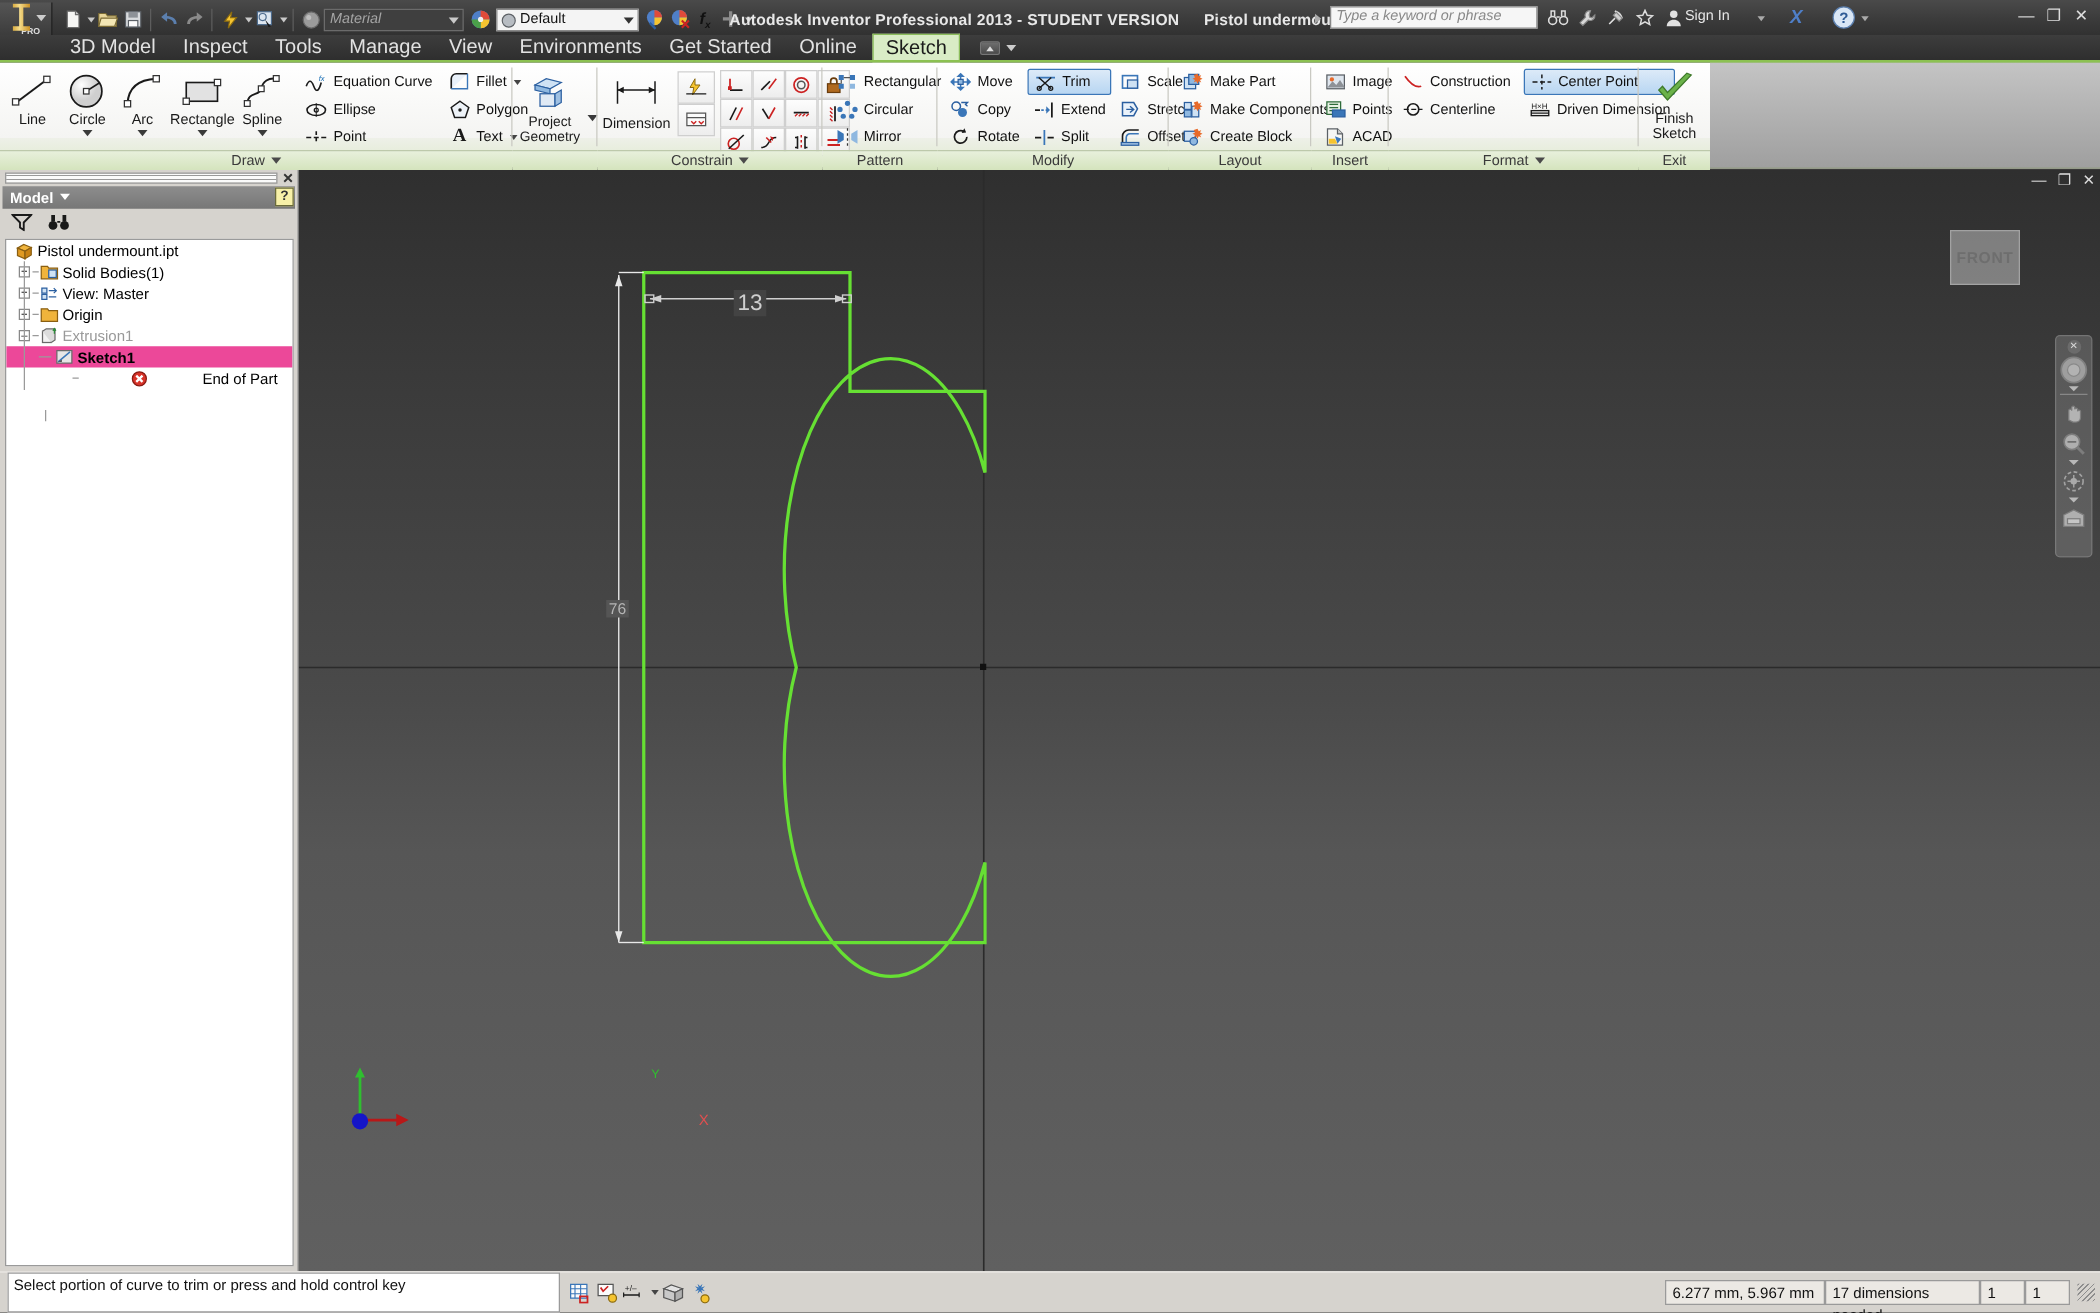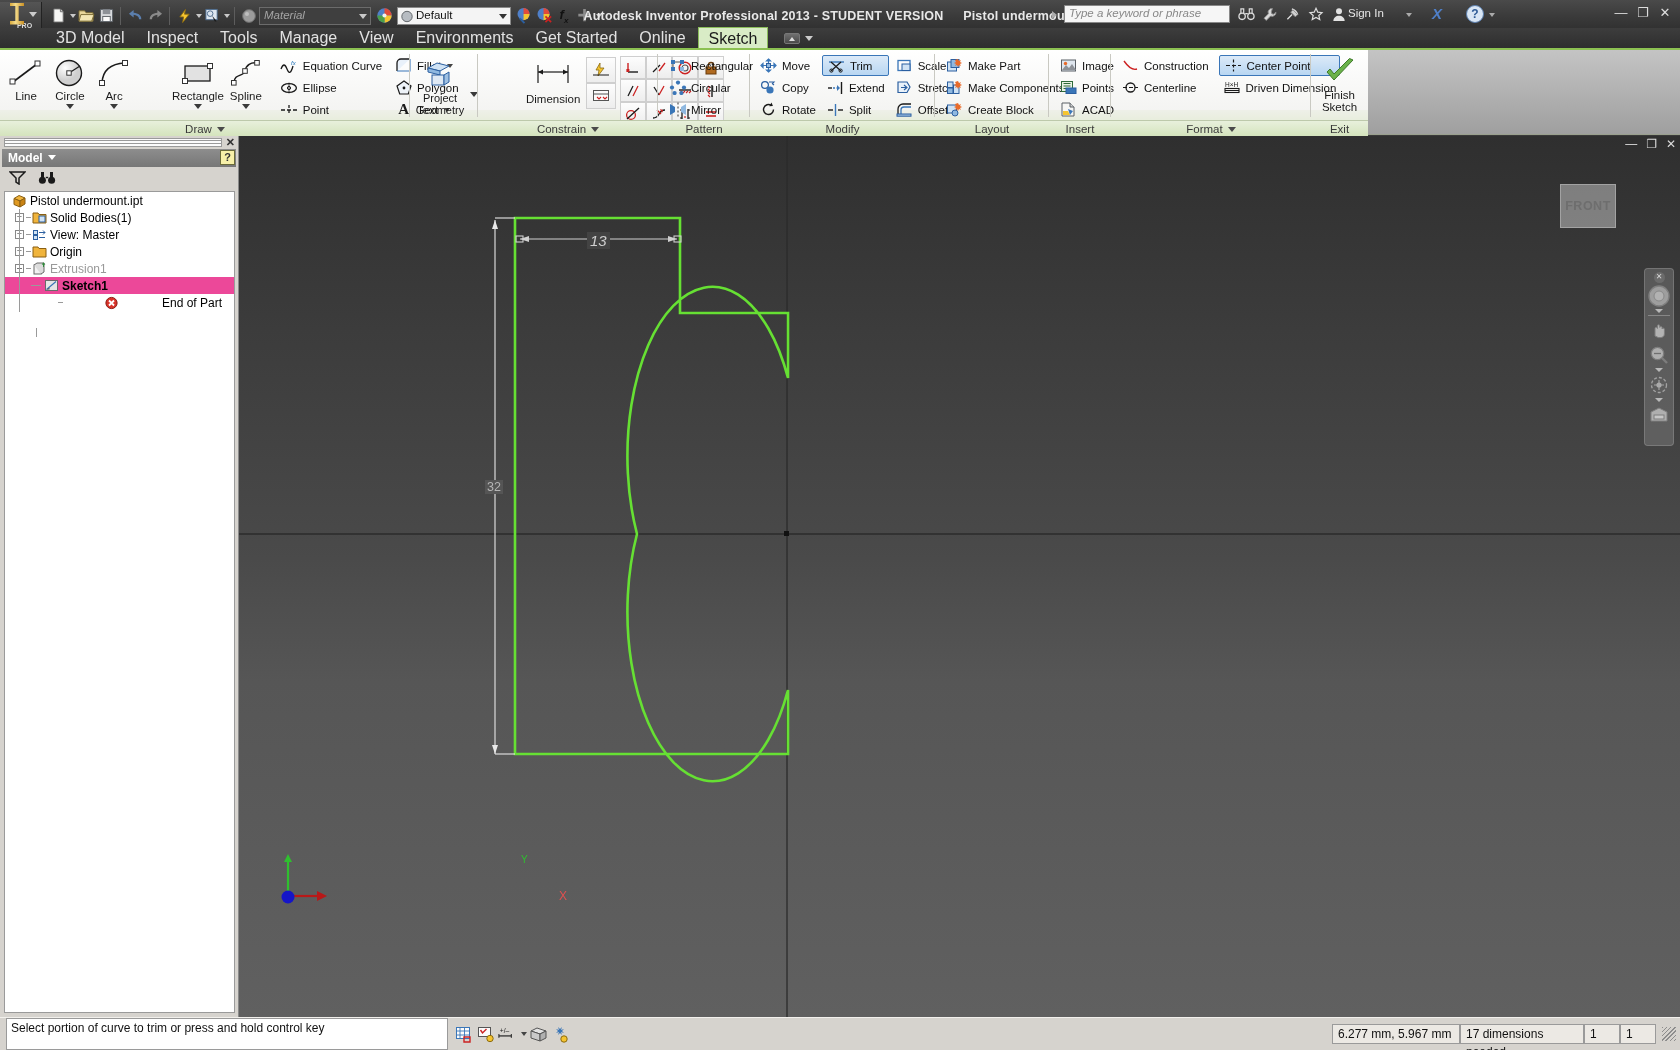--- a/index.html
+++ b/index.html
@@ -390,21 +390,21 @@
         <span class="bglyph">
           <svg width="36" height="30" viewBox="0 0 36 30">
               <path d="M6 25 Q7 6 29 5" stroke="#1a1a1a" stroke-width="1.6" fill="none"></path>
               <rect x="3.5" y="22.5" width="5" height="5" fill="#fff" stroke="#333"></rect>
               <rect x="26.5" y="2.5" width="5" height="5" fill="#fff" stroke="#333"></rect>
             </svg>
         </span>
         <span class="blabel">Arc</span>
         <span class="bcaret"></span>
       </div>
-      <div class="bigbtn" style="width:64px;margin-left:36px;">
+      <div class="bigbtn" style="width:64px;">
         <span class="bglyph">
           <svg width="40" height="28" viewBox="0 0 40 28">
               <rect x="7" y="7" width="25" height="15" fill="#e2e2e2" stroke="#1a1a1a" stroke-width="1.3"></rect>
               <rect x="4.5" y="19.5" width="5" height="5" fill="#fff" stroke="#333"></rect>
               <rect x="29.5" y="4.5" width="5" height="5" fill="#fff" stroke="#333"></rect>
             </svg>
         </span>
         <span class="blabel">Rectangle</span>
         <span class="bcaret"></span>
       </div>
@@ -500,21 +500,21 @@
         <span class="blabel" style="font-size:11px;">Project Geometry</span>
       </div>
       <span style="align-self:center;margin-top:18px;width:0;height:0;border-left:4px solid transparent;border-right:4px solid transparent;border-top:5px solid #3a3a3a;"></span>
     </div>
     <div class="ptitle">
       <span></span>
     </div>
   </div>
 
   <div class="rpanel sep" style="left:478px;width:180px;">
-    <div class="pbody" style="padding-left:4px;margin-left:44px;">
+    <div class="pbody" style="padding-left:4px;">
       <div class="bigbtn" style="width:62px;padding-top:6px;">
         <span class="bglyph">
           <svg width="42" height="26" viewBox="0 0 42 26">
               <line x1="6" y1="2" x2="6" y2="20" stroke="#1a1a1a" stroke-width="1.2"></line>
               <line x1="36" y1="2" x2="36" y2="20" stroke="#1a1a1a" stroke-width="1.2"></line>
               <line x1="6" y1="9" x2="36" y2="9" stroke="#1a1a1a" stroke-width="1.2"></line>
               <path d="M6 9l5-2.6v5.2zM36 9l-5-2.6v5.2z" fill="#1a1a1a"></path>
             </svg>
         </span>
         <span class="blabel">Dimension</span>
@@ -1065,22 +1065,22 @@
       <path d="M49 718l-4 8h8z" fill="#2fbf2f"></path>
       <line x1="49" y1="760" x2="80" y2="760" stroke="#b81818" stroke-width="2.2"></line>
       <path d="M88 760l-10-5v10z" fill="#b81818"></path>
       <circle cx="49" cy="761" r="6.5" fill="#1515c8"></circle>
     </g>
   </svg>
 
   <span style="position:absolute;left:282px;top:718px;color:#2fbf2f;font-size:10px;">Y</span>
   <span style="position:absolute;left:320px;top:753px;color:#e05050;font-size:12px;">X</span>
 
-  <span style="position:absolute;left:348px;top:96px;color:#cfcfcf;font-size:15px;background:#434343;padding:0 3px;font-style:italic;">13</span>
-  <span style="position:absolute;left:246px;top:344px;color:#b5b5b5;font-size:12.5px;background:#555;padding:0 2px;">32</span>
+  <span style="position:absolute;left:348px;top:96px;color:#cfcfcf;font-size:18px;background:#434343;padding:0 3px;">13</span>
+  <span style="position:absolute;left:246px;top:344px;color:#b5b5b5;font-size:12.5px;background:#555;padding:0 2px;">76</span>
 
   <div id="viewcube">FRONT</div>
 
   <div id="navbar">
     <span class="navclose">✕</span>
     <span class="navitem">
       <svg width="24" height="24" viewBox="0 0 24 24">
           <circle cx="12" cy="12" r="10" fill="#b9b9b9" stroke="#8f8f8f" stroke-width="1.4"></circle>
           <circle cx="12" cy="12" r="5" fill="#d5d5d5" stroke="#9b9b9b"></circle>
         </svg>

